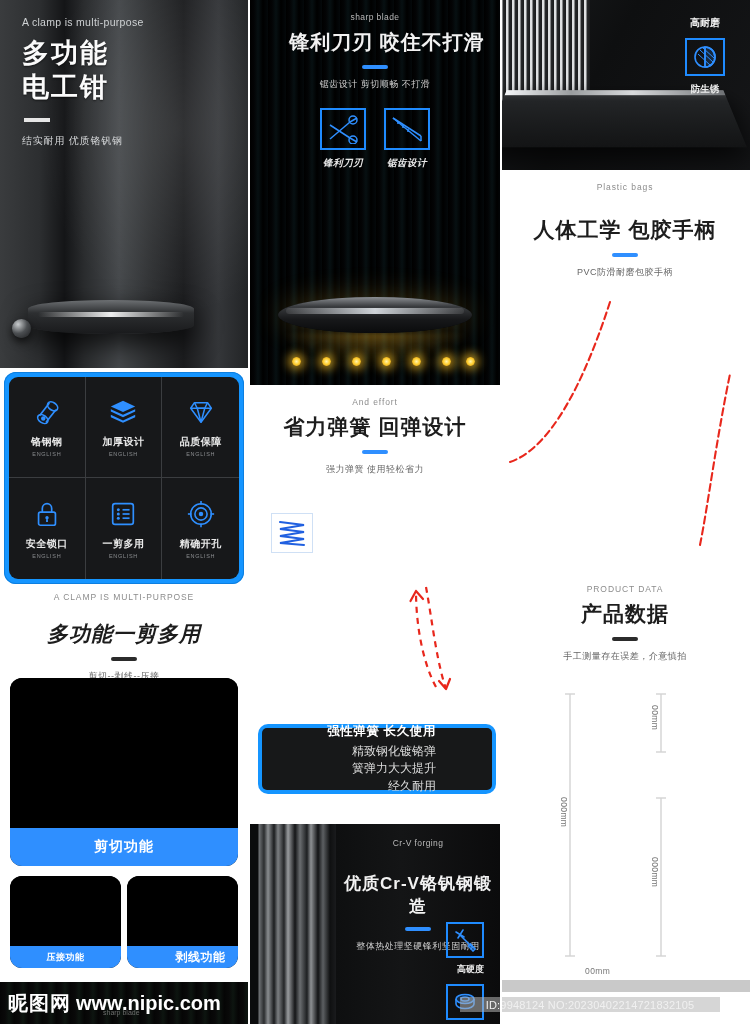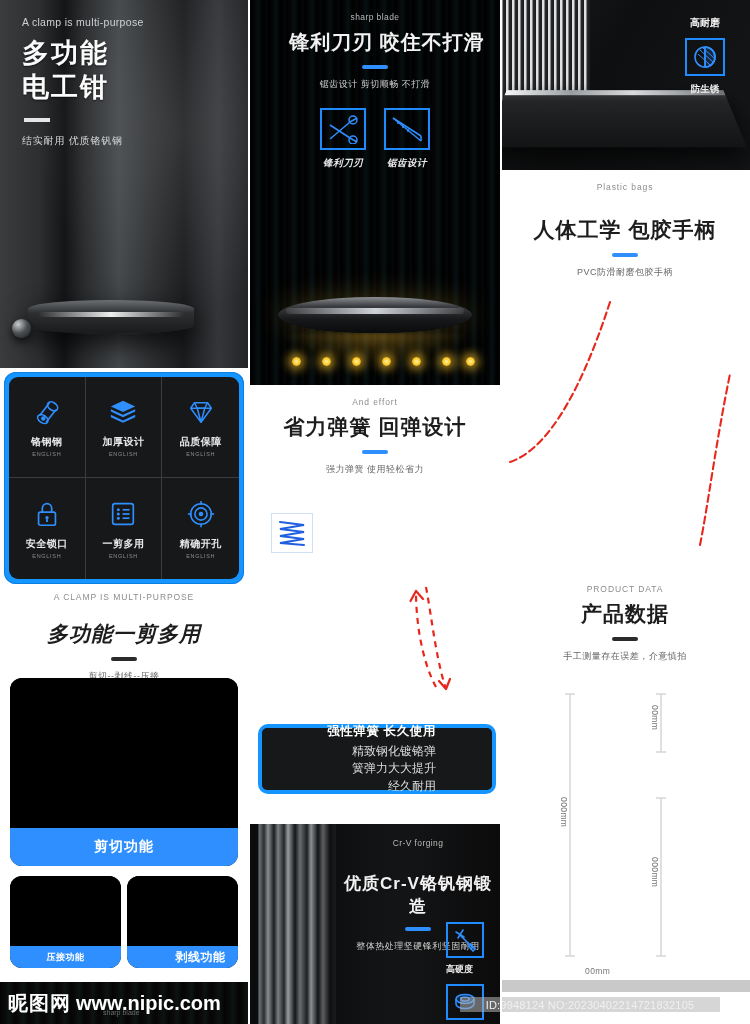--- a/index.html
+++ b/index.html
@@ -187,21 +187,21 @@
         #5c5f62 73px,#0f1011 80px,#1a1b1d 86px,#101112 100%);
     overflow:hidden;
   }
   #crv .shade {
     position:absolute; left:86px; top:0; width:164px; height:100%;
     background: linear-gradient(90deg,#0e0f10,#141516 40%,#0b0b0c 100%);
   }
   #crv .hdr { position:absolute; left:86px; top:14px; width:164px; }
   #crv .h-light { font-size:17px; }
   .crv-icons { position:absolute; right:16px; top:98px; }
-  .ci { text-align:left; margin-bottom:8px; }
+  .ci { text-align:right; margin-bottom:8px; }
   .ci .bx { width:38px; height:36px; border:2px solid #1f8bff; display:flex; align-items:center; justify-content:center; margin:0 auto; }
   .ci .bx svg { width:26px; height:24px; }
   .ci .lb { margin-top:5px; font-size:9px; color:#eee; font-weight:bold; }
 
   
   #rust {
     left:500px; top:0; width:250px; height:170px;
     background: linear-gradient(120deg,#1a1c1e 0%,#0e0f10 40%,#151618 100%);
     overflow:hidden;
   }

